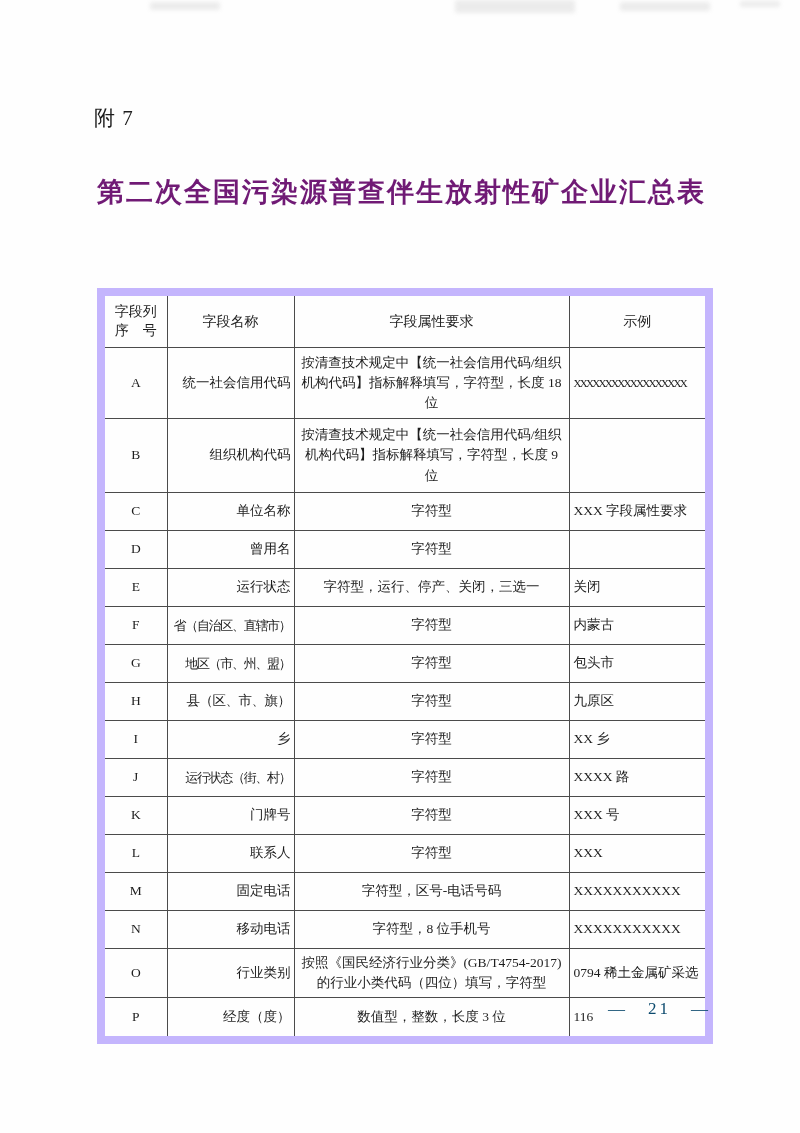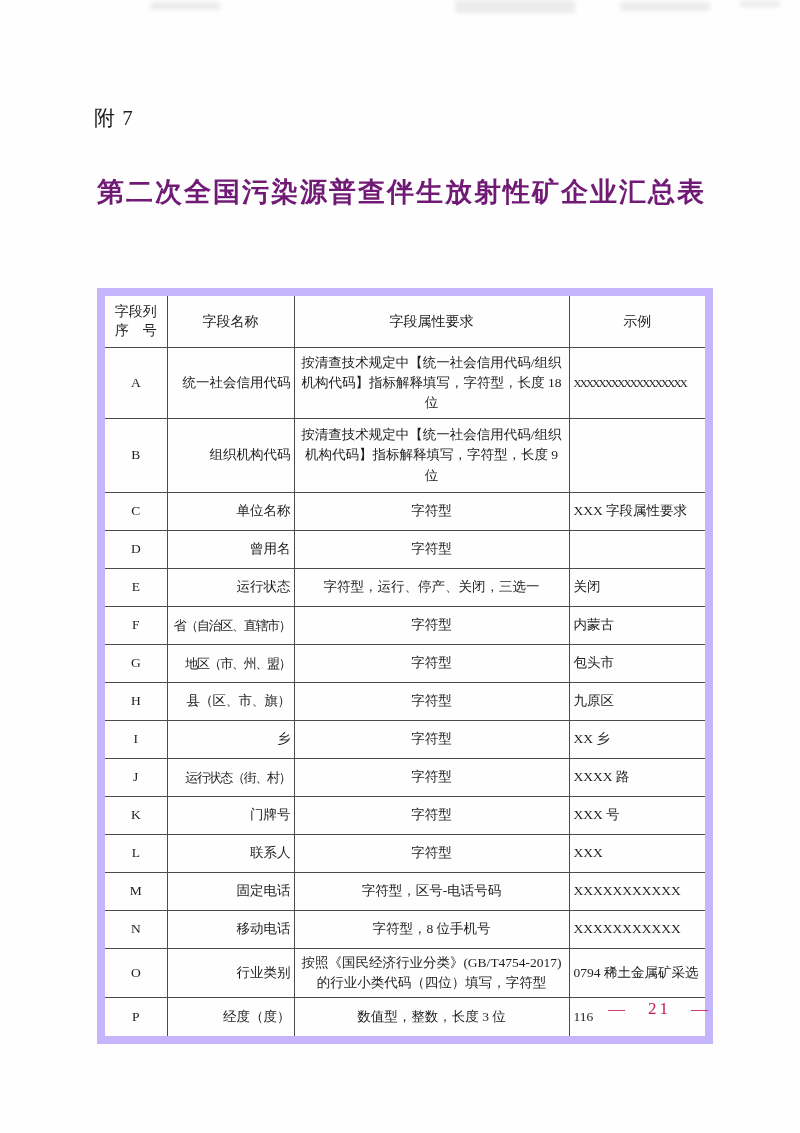--- a/index.html
+++ b/index.html
@@ -100,21 +100,21 @@
 
   
   tbody tr:nth-child(1) td.col4 { letter-spacing: -1.7px; font-size: 11px; }
 
   .page-number {
     position: absolute;
     left: 608px;
     top: 997px;
     font-size: 17px;
     letter-spacing: 3px;
-    color: #be185d;
+    color: #0c4a6e;
     white-space: nowrap;
   }
 </style>
 </head>
 <body>
 
 <div class="page">
 
   <div class="artifact a1"></div>
   <div class="artifact a2"></div>

